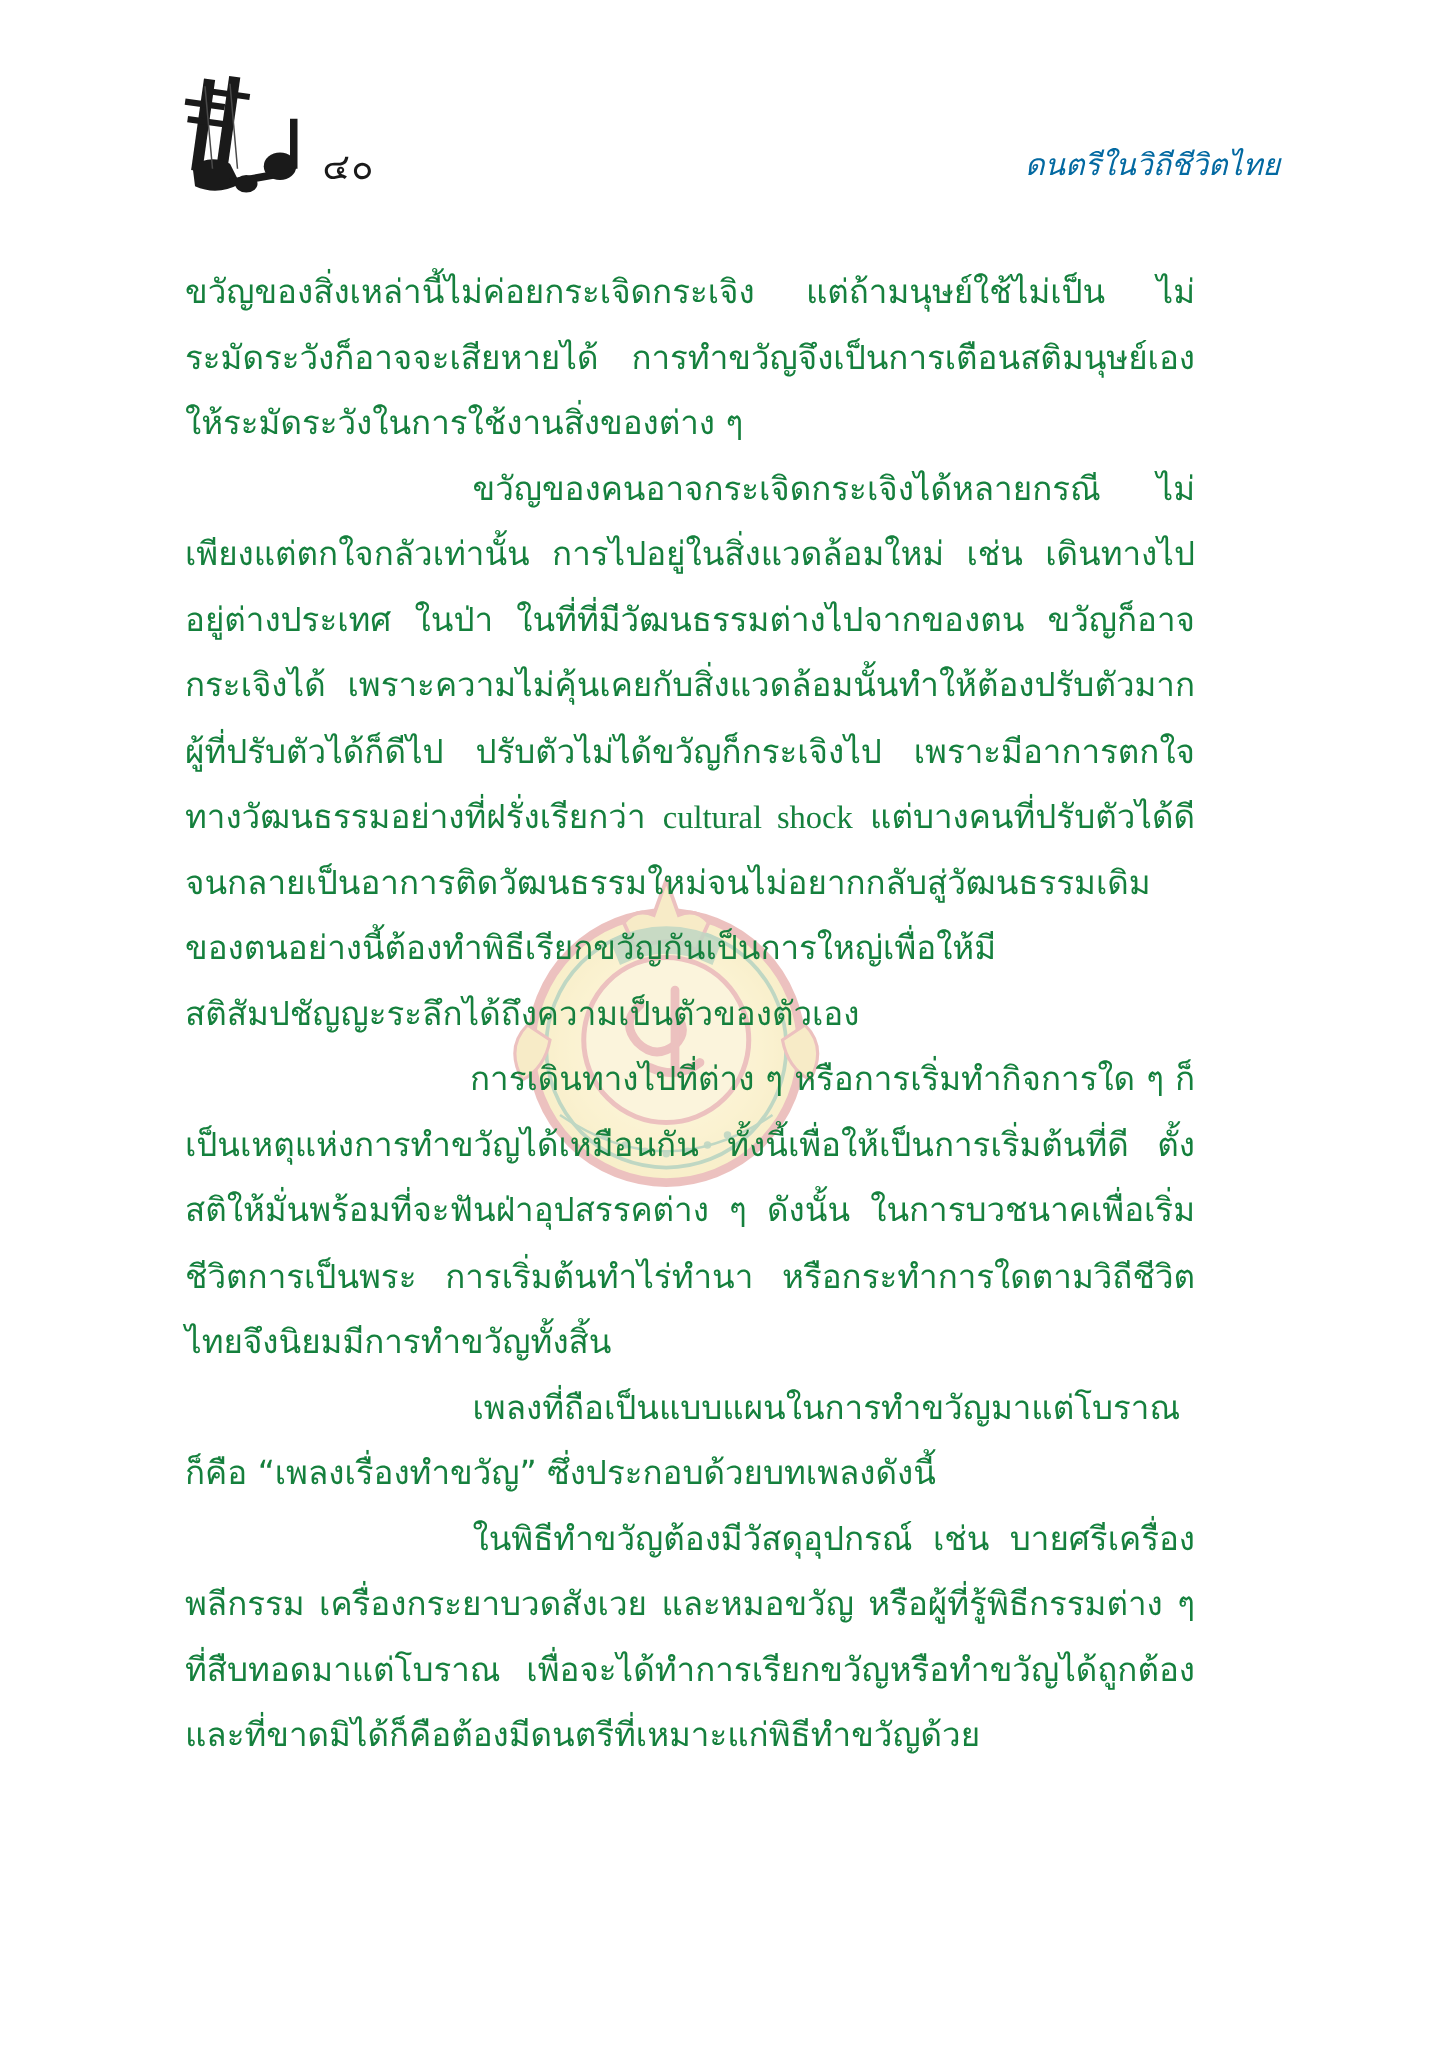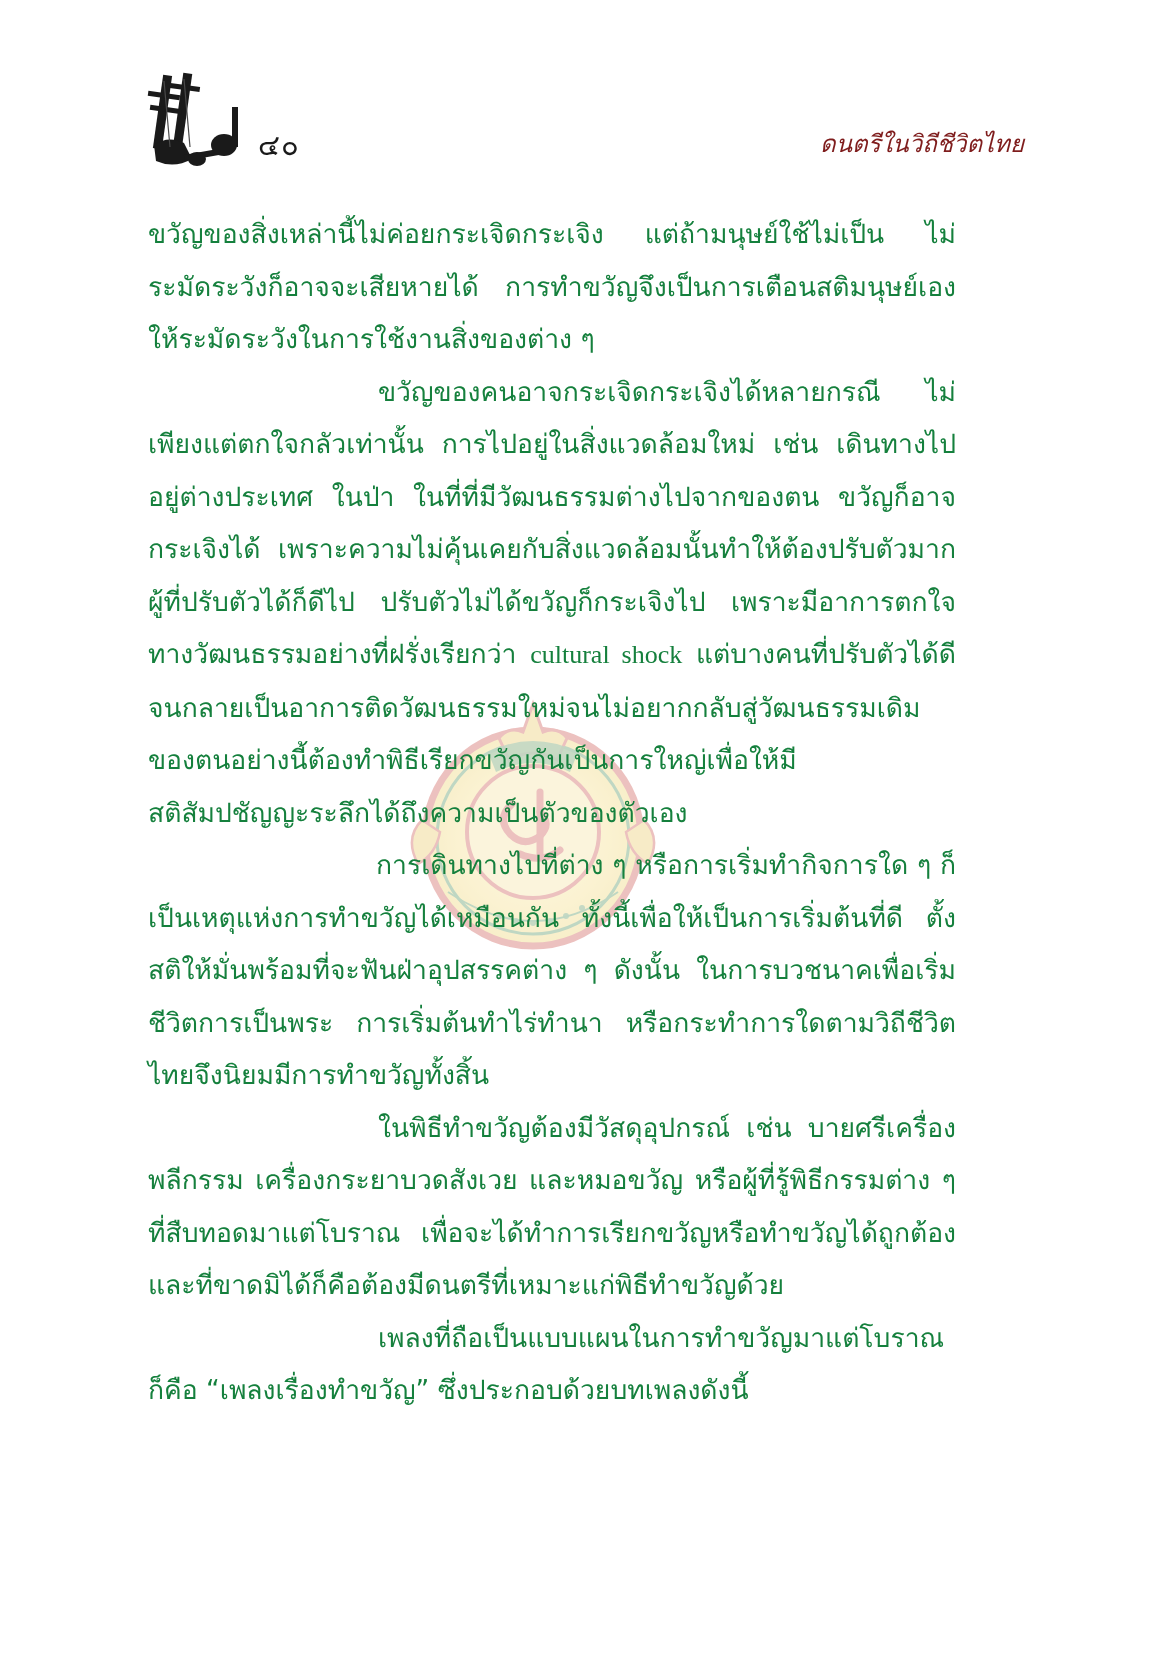--- a/index.html
+++ b/index.html
@@ -14,21 +14,21 @@
     position: relative;
     width: 1164px;
     height: 1653px;
     background: #ffffff;
     overflow: hidden;
   }
 
   
   .header {
     position: absolute;
-    top: 67px;
+    top: 55px;
     left: 140px;
     width: 884px;
     height: 110px;
   }
   .header-emblem {
     position: absolute;
     left: 0;
     top: 0;
     width: 110px;
     height: 110px;
@@ -39,21 +39,21 @@
     top: 55px;
     font-size: 29px;
     color: #1a1a1a;
     letter-spacing: 1px;
   }
   .header-running-title {
     position: absolute;
     right: 0;
     top: 57px;
     font-size: 24px;
-    color: #7f1d1d;
+    color: #0369a1;
     font-style: italic;
     white-space: nowrap;
   }
 
   
   .watermark {
     position: absolute;
     left: 388px;
     top: 680px;
     width: 290px;
@@ -170,18 +170,18 @@
   </div>
 
   <div class="body-text">
 
     <p>ขวัญของสิ่งเหล่านี้ไม่ค่อยกระเจิดกระเจิง  แต่ถ้ามนุษย์ใช้ไม่เป็น  ไม่ระมัดระวังก็อาจจะเสียหายได้     การทำขวัญจึงเป็นการเตือนสติมนุษย์เองให้ระมัดระวังในการใช้งานสิ่งของต่าง ๆ</p>
 
     <p class="indent"><span>ขวัญของคนอาจกระเจิดกระเจิงได้หลายกรณี     ไม่เพียงแต่ตกใจกลัวเท่านั้น   การไปอยู่ในสิ่งแวดล้อมใหม่   เช่น   เดินทางไปอยู่ต่างประเทศ   ในป่า   ในที่ที่มีวัฒนธรรมต่างไปจากของตน   ขวัญก็อาจกระเจิงได้    เพราะความไม่คุ้นเคยกับสิ่งแวดล้อมนั้นทำให้ต้องปรับตัวมากผู้ที่ปรับตัวได้ก็ดีไป  ปรับตัวไม่ได้ขวัญก็กระเจิงไป  เพราะมีอาการตกใจทางวัฒนธรรมอย่างที่ฝรั่งเรียกว่า </span><span class="latin">cultural  shock</span><span> แต่บางคนที่ปรับตัวได้ดีจนกลายเป็นอาการติดวัฒนธรรมใหม่จนไม่อยากกลับสู่วัฒนธรรมเดิมของตนอย่างนี้ต้องทำพิธีเรียกขวัญกันเป็นการใหญ่เพื่อให้มีสติสัมปชัญญะระลึกได้ถึงความเป็นตัวของตัวเอง</span></p>
 
     <p class="indent-mid">การเดินทางไปที่ต่าง ๆ  หรือการเริ่มทำกิจการใด ๆ  ก็เป็นเหตุแห่งการทำขวัญได้เหมือนกัน  ทั้งนี้เพื่อให้เป็นการเริ่มต้นที่ดี  ตั้งสติให้มั่นพร้อมที่จะฟันฝ่าอุปสรรคต่าง ๆ  ดังนั้น  ในการบวชนาคเพื่อเริ่มชีวิตการเป็นพระ   การเริ่มต้นทำไร่ทำนา   หรือกระทำการใดตามวิถีชีวิตไทยจึงนิยมมีการทำขวัญทั้งสิ้น</p>
 
+    <p class="indent last-line">เพลงที่ถือเป็นแบบแผนในการทำขวัญมาแต่โบราณก็คือ “เพลงเรื่องทำขวัญ”  ซึ่งประกอบด้วยบทเพลงดังนี้</p>
+
     <p class="indent">ในพิธีทำขวัญต้องมีวัสดุอุปกรณ์     เช่น     บายศรีเครื่องพลีกรรม  เครื่องกระยาบวดสังเวย  และหมอขวัญ  หรือผู้ที่รู้พิธีกรรมต่าง ๆ   ที่สืบทอดมาแต่โบราณ    เพื่อจะได้ทำการเรียกขวัญหรือทำขวัญได้ถูกต้อง  และที่ขาดมิได้ก็คือต้องมีดนตรีที่เหมาะแก่พิธีทำขวัญด้วย</p>
-
-    <p class="indent last-line">เพลงที่ถือเป็นแบบแผนในการทำขวัญมาแต่โบราณก็คือ “เพลงเรื่องทำขวัญ”  ซึ่งประกอบด้วยบทเพลงดังนี้</p>
   </div>
 
 </div>
 
 </body></html>

